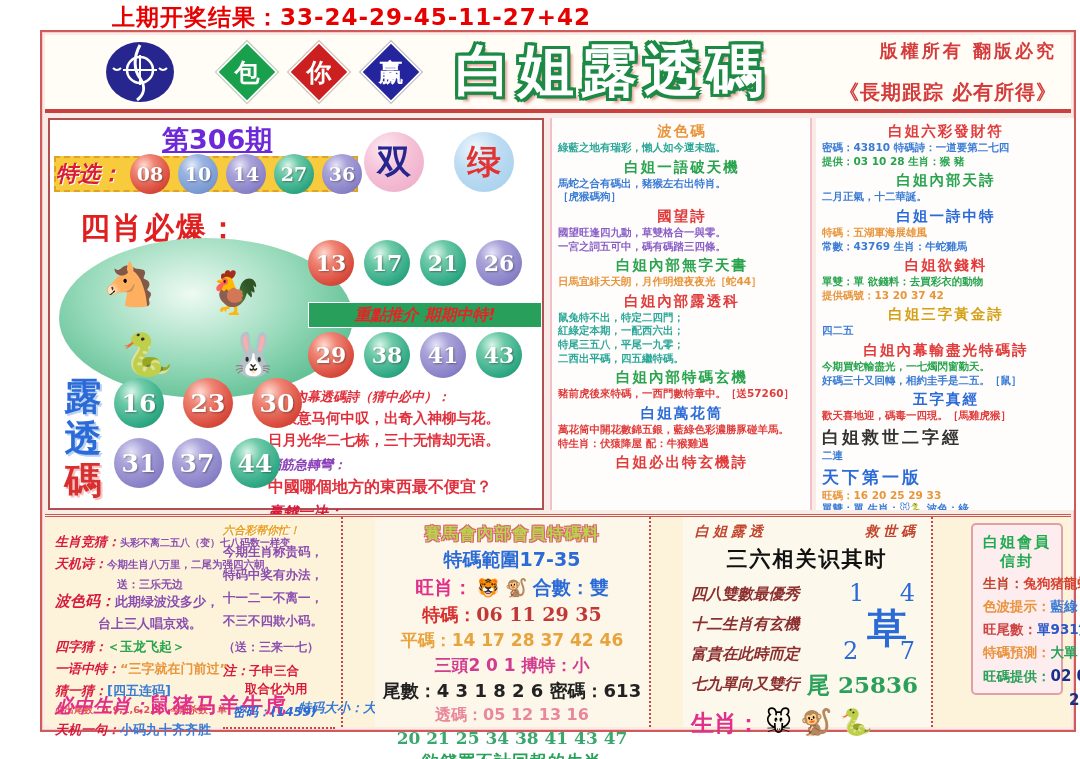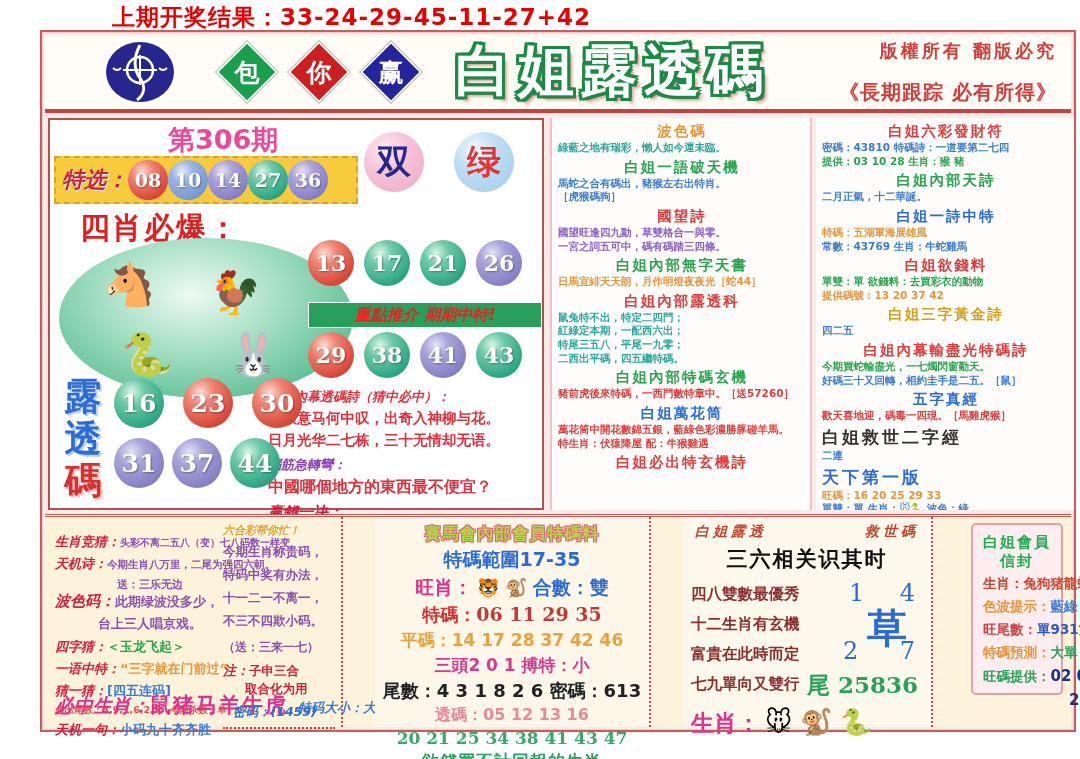--- a/index.html
+++ b/index.html
@@ -78,24 +78,24 @@
     color:#26268e; width:60px; height:60px; font-size:34px; font-weight:900;
     font-family:"DejaVu Sans", sans-serif;  text-shadow:none;
   }
   .ball-greenword {
     background:radial-gradient(circle at 35% 28%, #eef7fd 0%, #bedcf2 40%, #a0ceec 100%);
     color:#e23333; width:60px; height:60px; font-size:34px; font-weight:900;
     font-family:"DejaVu Sans", sans-serif; text-shadow:none;
   }
 
   
-  .issue { position:absolute; left:118px; top:2px; font-size:27px; font-weight:bold; color:#ec4899; }
+  .issue { position:absolute; left:112px; top:2px; font-size:27px; font-weight:bold; color:#6d28d9;text-decoration:underline; }
   .special-banner {
-    position:absolute; left:4px; top:36px; width:304px; height:48px;
-    background:#f7cb3b; border:2px dashed #dba32a; display:flex; align-items:center; padding-left:6px; gap:0;
+    position:absolute; left:4px; top:36px; width:304px; height:36px;
+    background:#f7cb3b; border:2px dashed #dba32a; display:flex; align-items:center; gap:8px;
   }
   .special-label { color:#d81b3c; font-size:22px; font-weight:bold; font-style:italic; text-shadow:1px 1px 0 #fff; white-space:nowrap; }
   .dg-balls { position:absolute; left:314px; top:12px; display:flex; gap:30px; }
   .four-head { position:absolute; left:30px; top:88px; font-size:30px; font-weight:900; color:#e02020; letter-spacing:2px; }
   .zoo-ellipse {
     position:absolute; left:9px; top:118px; width:294px; height:160px; border-radius:50%;
     background:radial-gradient(ellipse at 45% 35%, #eefaf3 0%, #9adbbc 45%, #35aa78 100%);
   }
   .zoo-ellipse .zi { position:absolute; font-size:42px; }
   .zi-horse{left:44px; top:22px;} .zi-rooster{left:150px; top:30px;}
@@ -184,21 +184,21 @@
   .cl-wei { color:#222; font-size:18px; font-weight:bold; }
   .cl-tou { color:#e8889a; font-size:16px; font-weight:bold; }
   .cl-tou2 { color:#3aa76d; font-size:17px; font-weight:bold; font-family:"DejaVu Serif",serif; }
   .cl-foot { color:#2aa05a; font-size:17px; font-weight:bold; letter-spacing:1px; }
 
   
   .sav-head { display:flex; justify-content:space-between; padding:0 4px; }
   .sav-h { color:#c2452e; font-weight:bold; font-style:italic; font-size:14px; letter-spacing:4px; }
   .sav-title { text-align:center; color:#111; font-size:21px; font-weight:bold; letter-spacing:2px; margin:4px 0 6px; }
   .sav-rows { display:grid; grid-template-columns:148px 1fr; column-gap:2px; }
-  .sav-p { color:#8b2f2f; font-weight:bold; font-size:15.5px; line-height:30px; white-space:nowrap; }
+  .sav-p { color:#8b2f2f; font-weight:bold; font-style:italic; font-size:15.5px; line-height:30px; white-space:nowrap; }
   .sav-n { position:relative; height:120px; font-family:"DejaVu Serif",serif; }
   .sav-num { position:absolute; color:#2b6bd8; font-size:24px; }
   .n1{top:0; left:8px} .n2{top:0; right:8px} .n3{top:58px; left:2px} .n4{top:58px; right:8px}
   .sav-big { position:absolute; top:22px; left:26px; color:#2b6bd8; font-size:40px; font-weight:900; font-family:"DejaVu Sans",sans-serif; }
   .sav-wei { position:absolute; bottom:-2px; left:-34px; color:#2aa05a; font-size:23px; font-weight:bold; white-space:nowrap; }
   .sav-zoo { margin-top:8px; white-space:nowrap; }
   .sav-zl { color:#e0308a; font-size:23px; font-weight:900; }
   .sav-zi { font-size:26px; letter-spacing:8px; }
 
   

